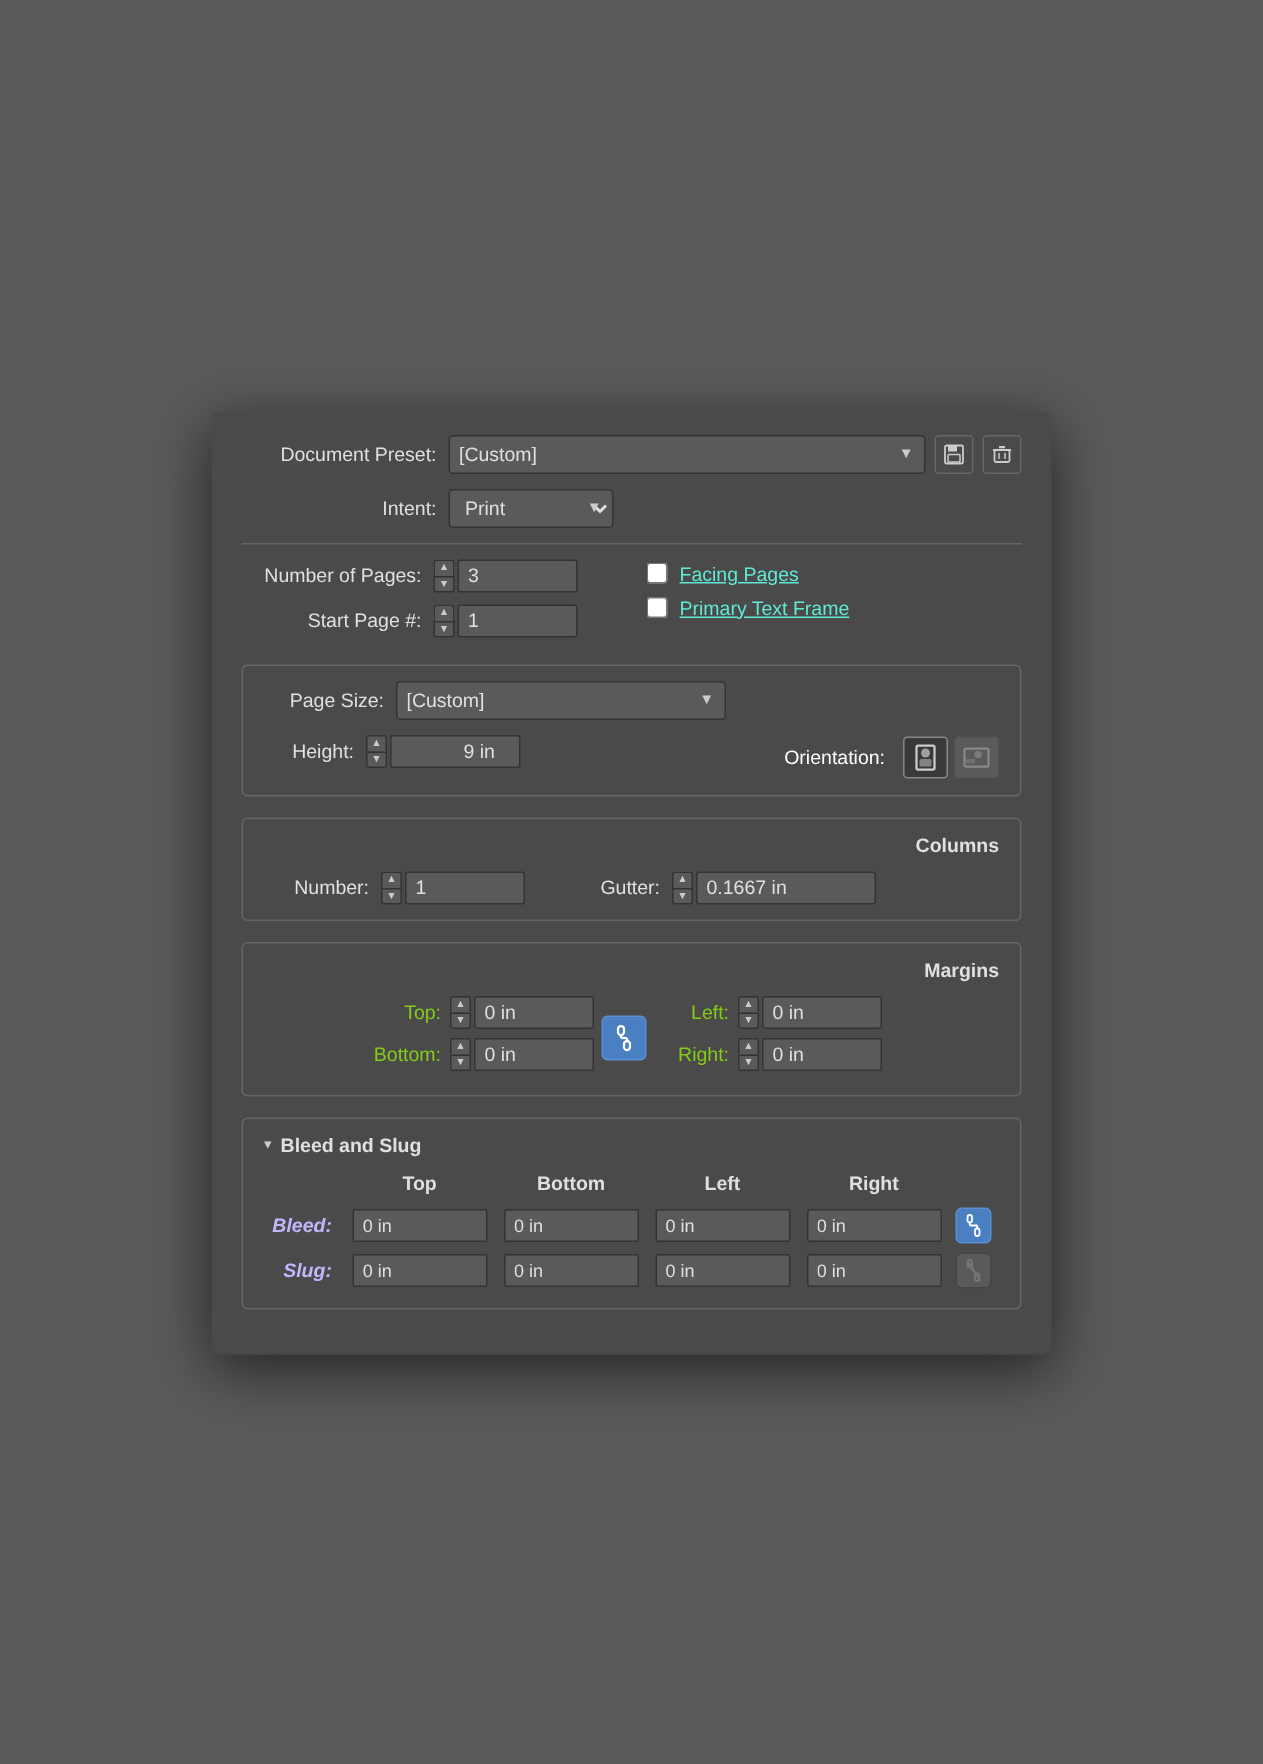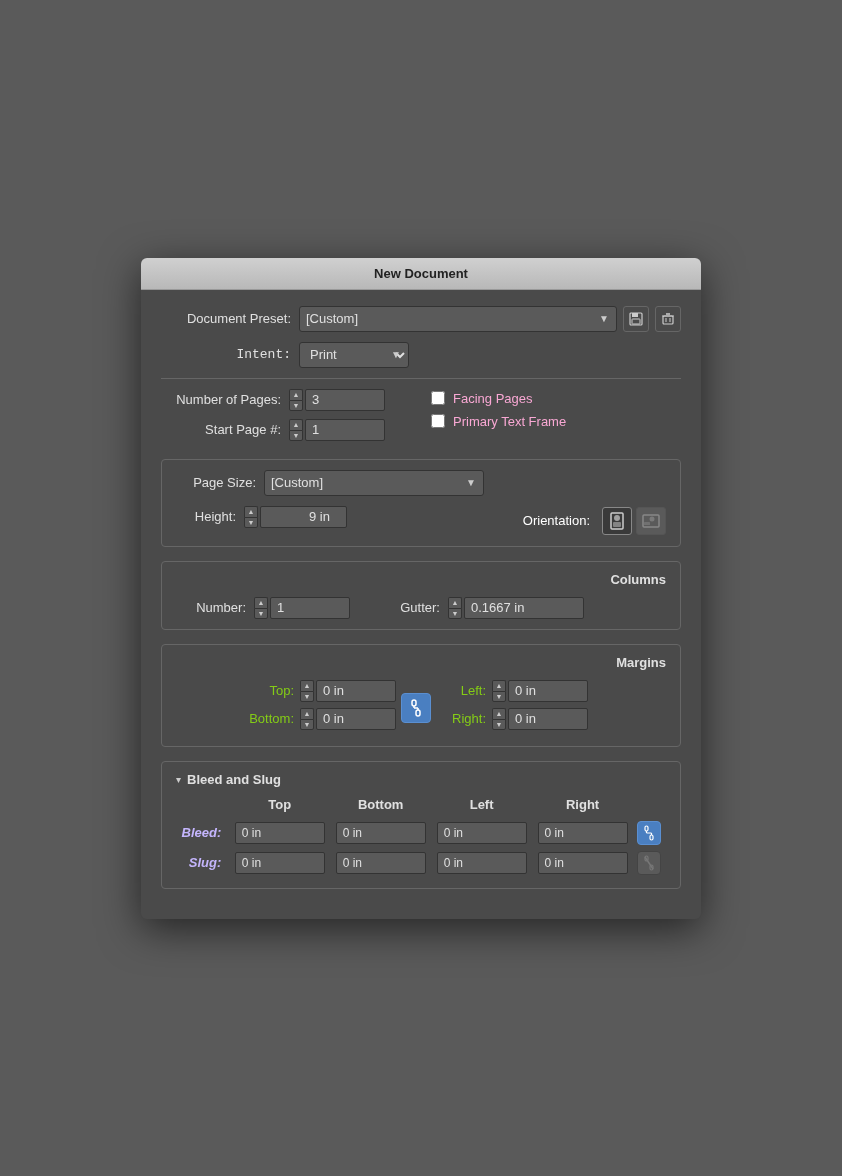--- a/index.html
+++ b/index.html
@@ -78,21 +78,20 @@
       display: flex;
       align-items: center;
       margin-bottom: 10px;
       padding-left: 60px;
     }
     .intent-label {
       width: 70px;
       text-align: right;
       margin-right: 8px;
       color: #e0e0e0;
-      font-family: Liberation Mono, monospace;
     }
     .intent-select {
       background: #5a5a5a;
       border: 1px solid #333;
       color: #e0e0e0;
       padding: 3px 6px;
       border-radius: 3px;
       font-size: 13px;
       height: 26px;
       min-width: 110px;
@@ -161,21 +160,22 @@
       align-items: center;
       margin-bottom: 8px;
     }
     .checkbox-row input[type=checkbox] {
       margin-right: 8px;
       width: 14px;
       height: 14px;
       cursor: pointer;
     }
     .checkbox-label {
-      color: #f9a8d4;
+      color: #5eead4;
+      text-decoration: underline;
     }
     
     .section-box {
       border: 1px solid #666;
       border-radius: 4px;
       padding: 10px 14px;
       margin-bottom: 14px;
     }
     .section-title {
       font-weight: 600;
@@ -358,23 +358,20 @@
       background: #666;
       margin: 6px 0 10px;
     }
     .gutter-wide { width: 120px; }
   </style>
 </head>
 <body>
 
 <div class="dialog">
 
-  <div class="title-bar">
-    <span>New Document</span>
-  </div>
 
   <div class="content">
 
     <div class="preset-row">
       <span class="preset-label label">Document Preset:</span>
       <div class="select-wrapper" style="flex:1; position:relative;">
         <select class="preset-select">
           <option>[Custom]</option>
         </select>
         <span class="select-arrow">▼</span>

